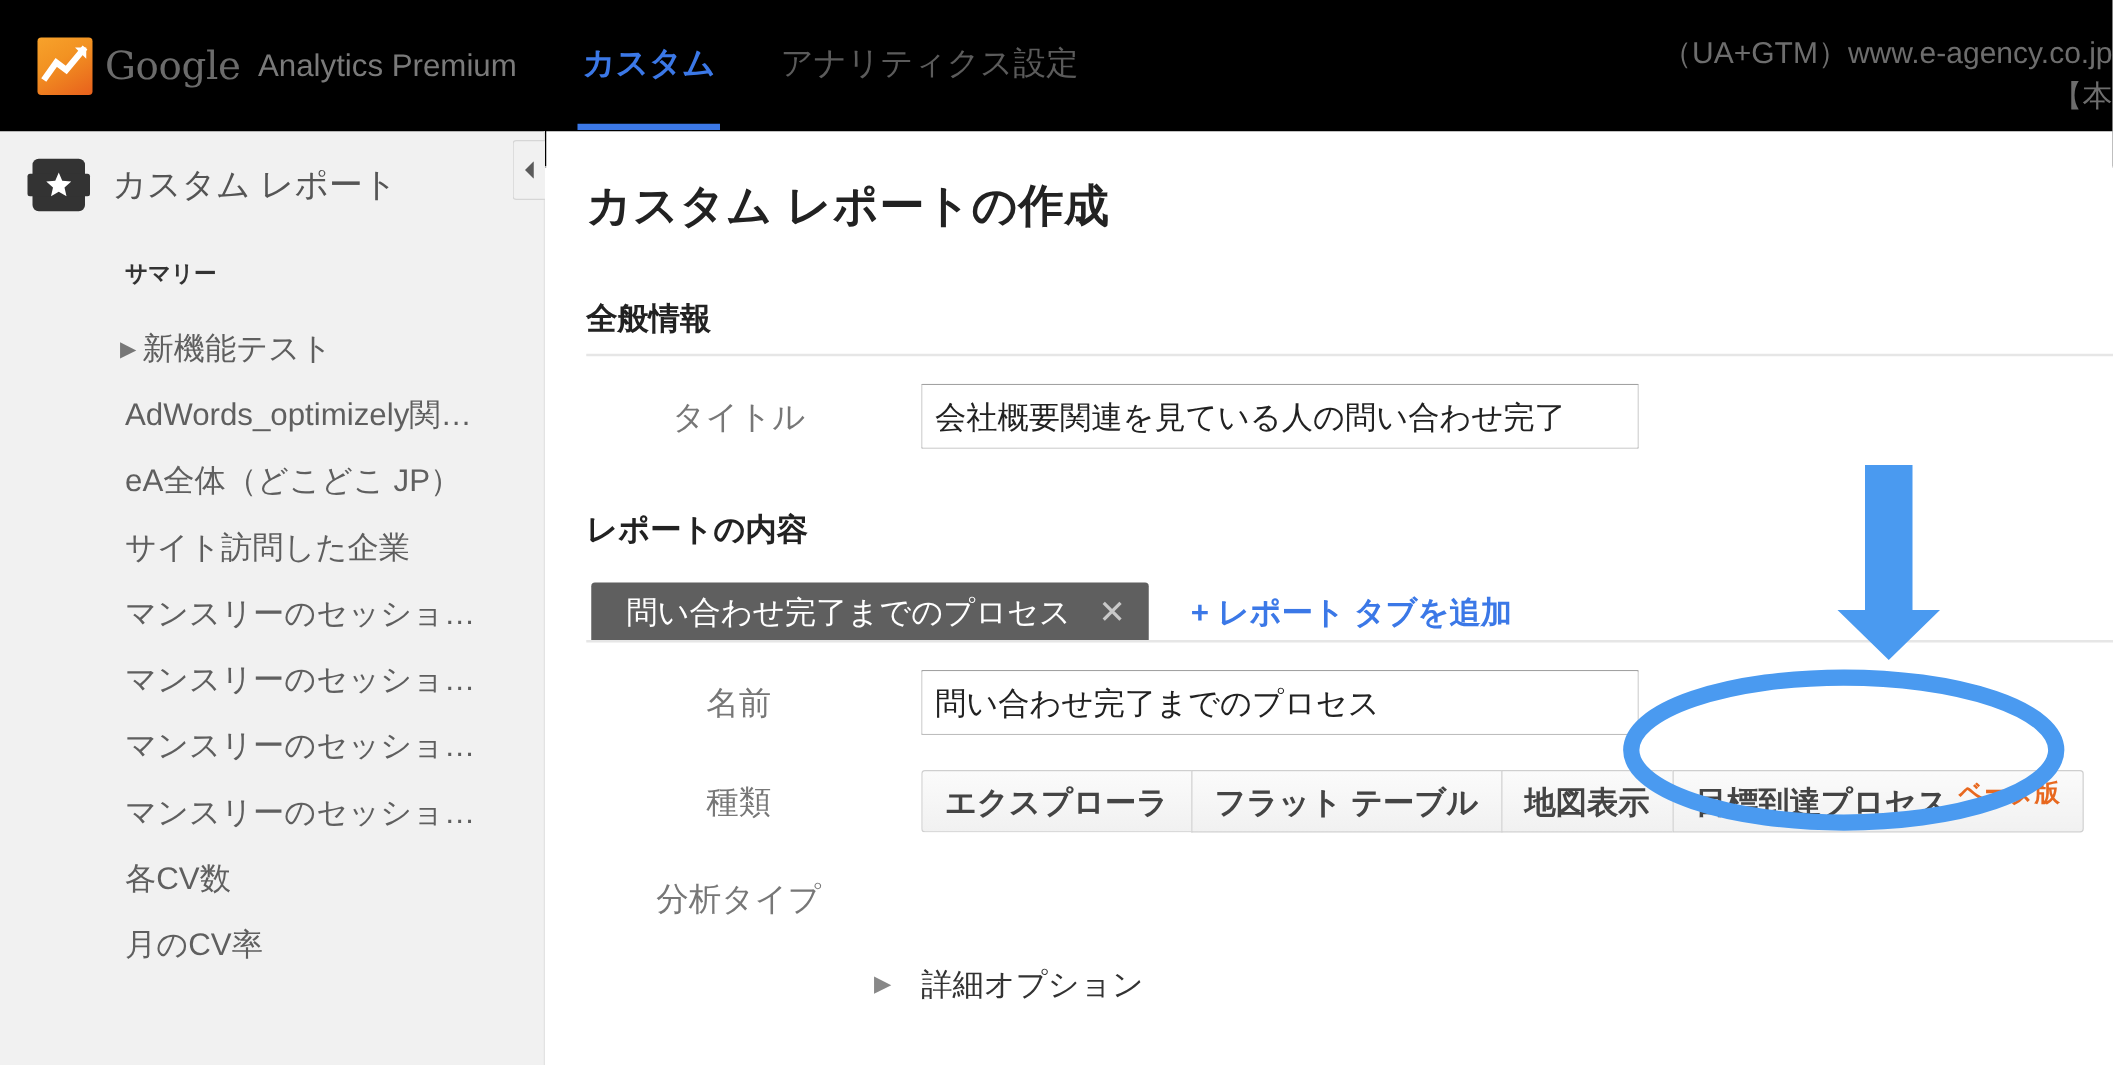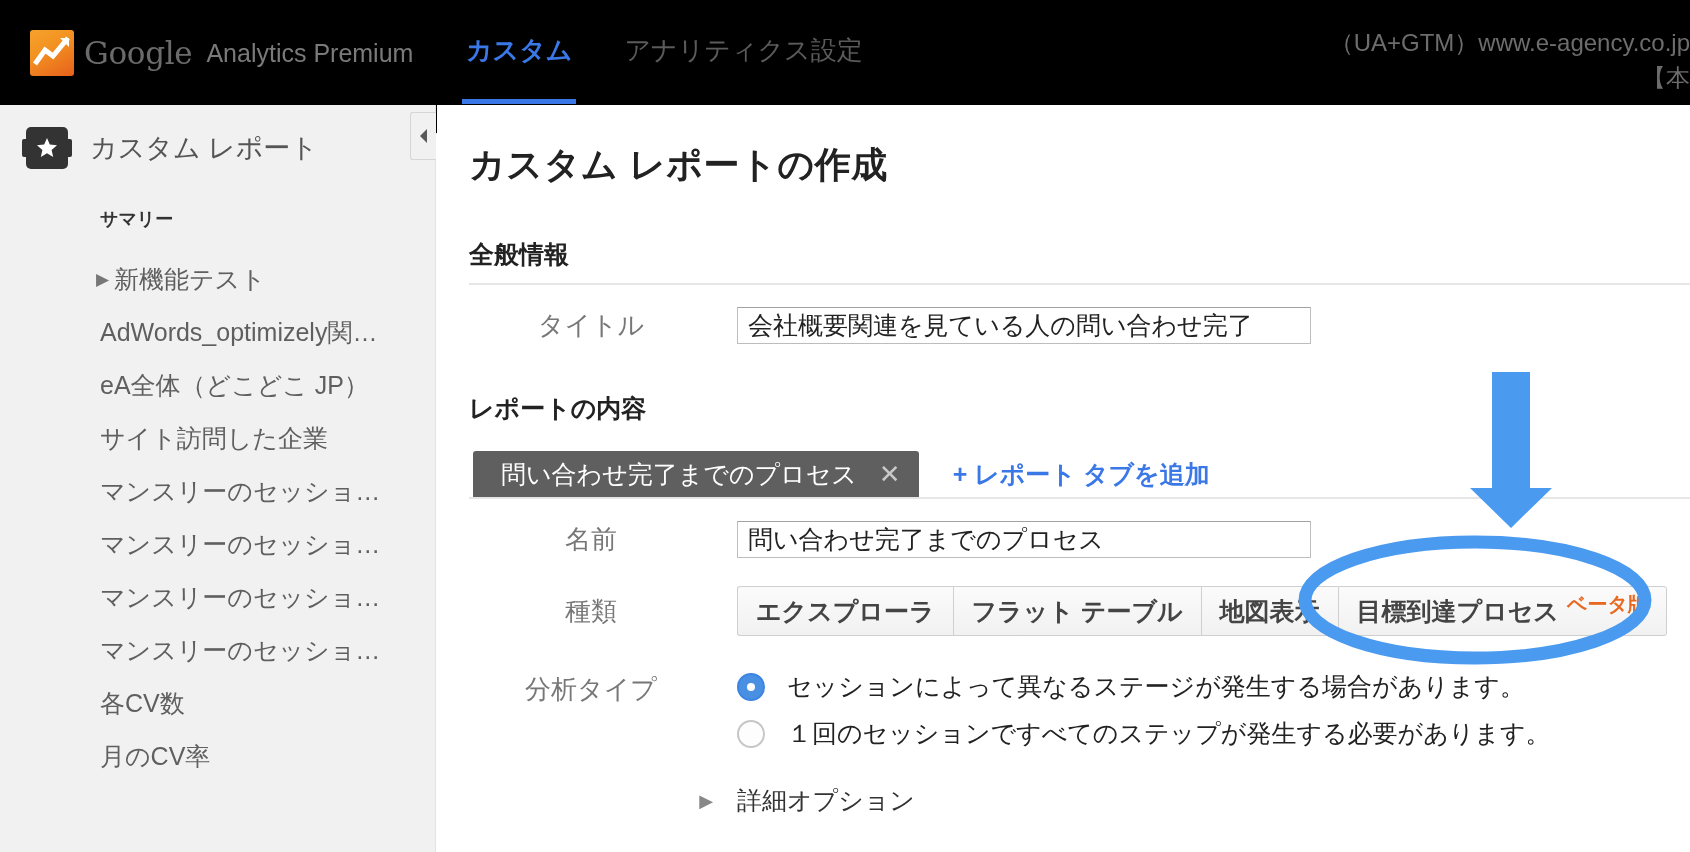--- a/index.html
+++ b/index.html
@@ -127,21 +127,21 @@
     margin-top: 48px;
   }
   .hr { height: 2px; background: #e6e6e6; margin-top: 12px; width: 1258px; }
 
   .form-row { display: flex; align-items: center; margin-top: 22px; }
   .form-label {
     width: 268px; text-align: center; padding-right: 24px;
     font-size: 26px; color: #777; white-space: nowrap;
   }
   .text-input {
-    width: 574px; height: 37px;
+    width: 574px; height: 52px;
     border: 1px solid #bdbdbd; border-top-color: #a2a2a2;
     background: #fff; font-size: 25px; color: #222;
     padding: 0 10px; font-family: inherit;
     border-radius: 1px;
   }
 
   .tabs-row { display: flex; align-items: center; margin-top: 26px; padding-left: 4px; }
   .tab-chip {
     background: #5f5f5f; color: #fff;
     height: 46px; display: flex; align-items: center;
@@ -294,30 +294,20 @@
       <div class="seg-btn">地図表示</div>
       <div class="seg-btn">
         <span>目標到達プロセス</span>
         <span class="beta-badge">ベータ版</span>
       </div>
     </div>
   </div>
 
   <div class="radio-row">
     <div class="form-label" style="padding-top:2px;">分析タイプ</div>
-    <div class="radio-lines">
-      <div class="radio-line">
-        <span class="radio checked"></span>
-        <span class="radio-label">セッションによって異なるステージが発生する場合があります。</span>
-      </div>
-      <div class="radio-line">
-        <span class="radio"></span>
-        <span class="radio-label">１回のセッションですべてのステップが発生する必要があります。</span>
-      </div>
-    </div>
   </div>
 
   <div class="adv-row">
     <span class="adv-caret">▶</span>
     <span class="adv-label">詳細オプション</span>
   </div>
 
 </main>
 
 <svg class="annot" viewBox="0 0 1690 852" xmlns="http://www.w3.org/2000/svg">

